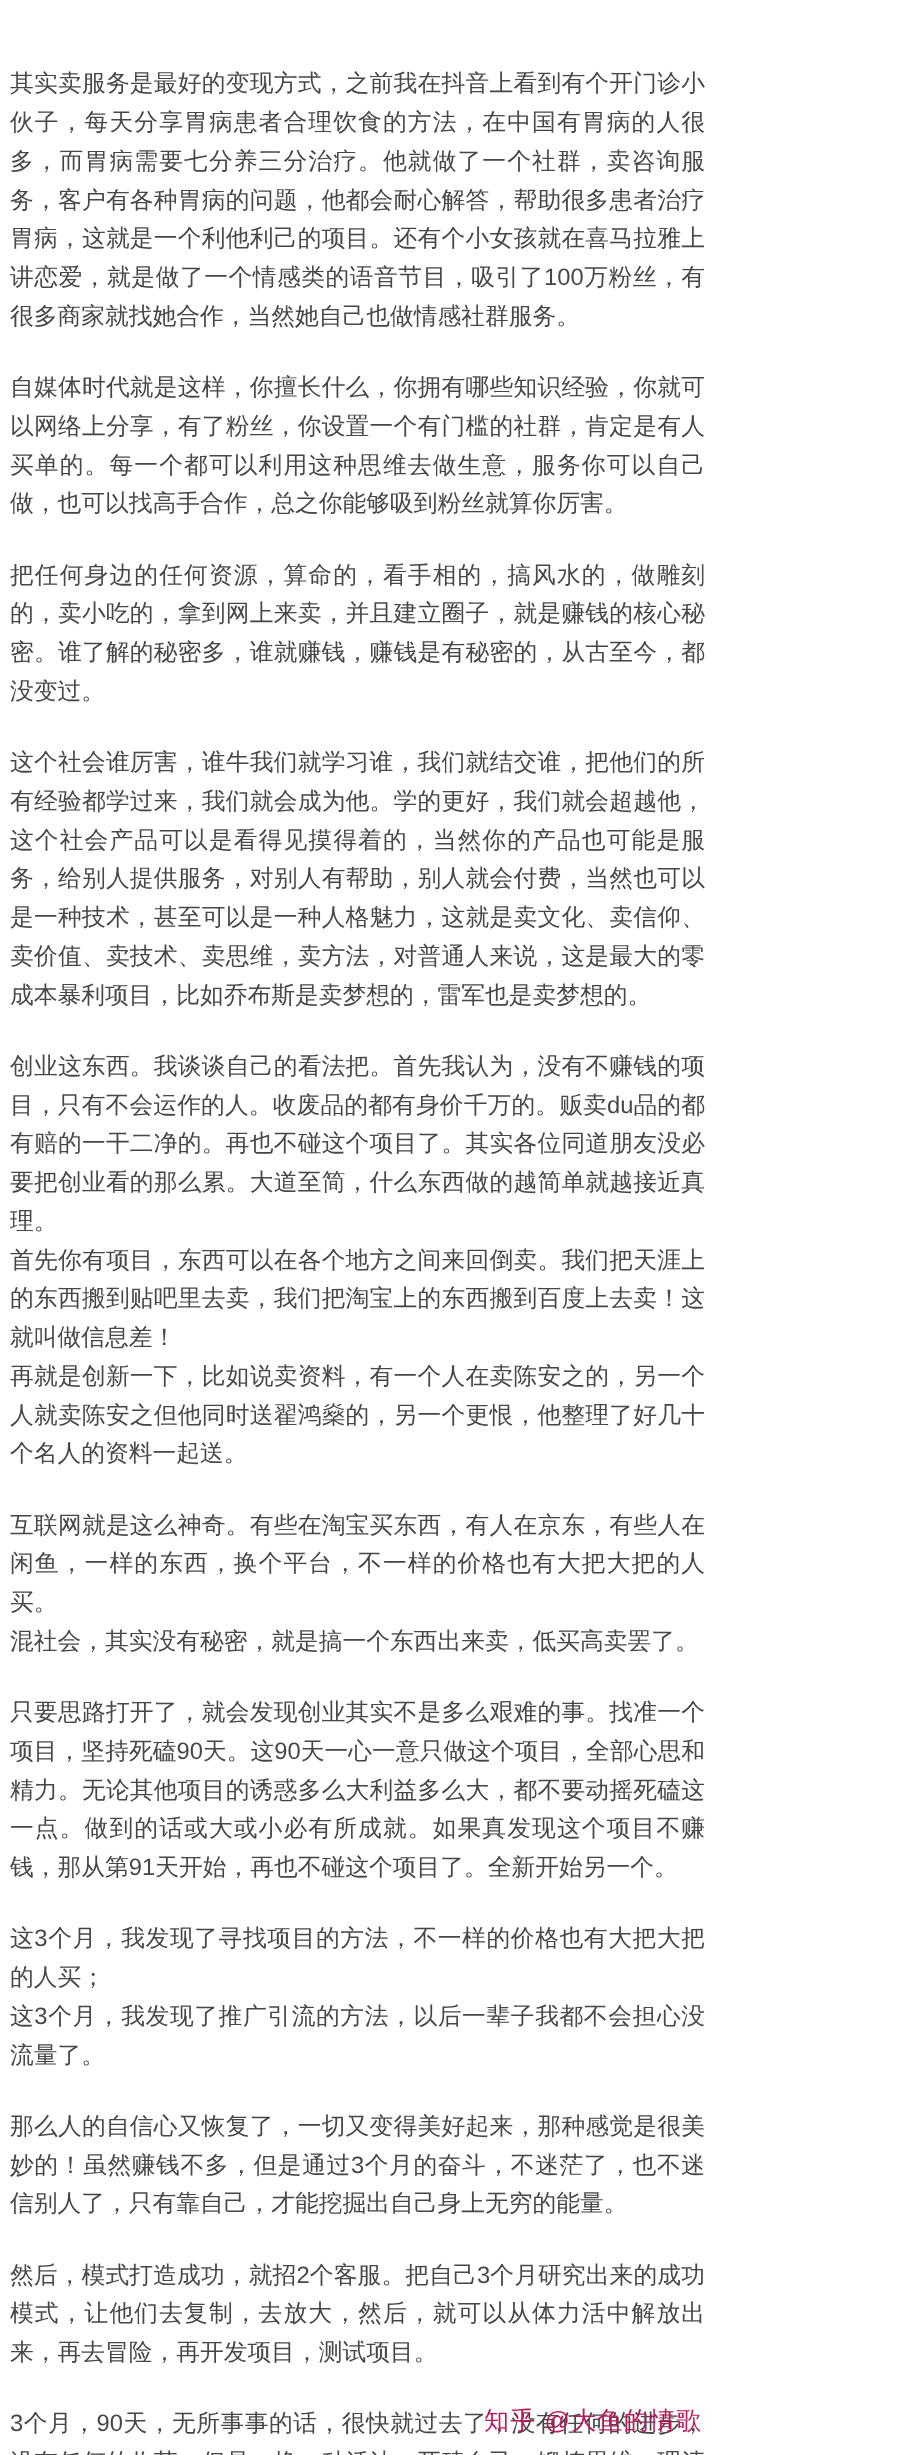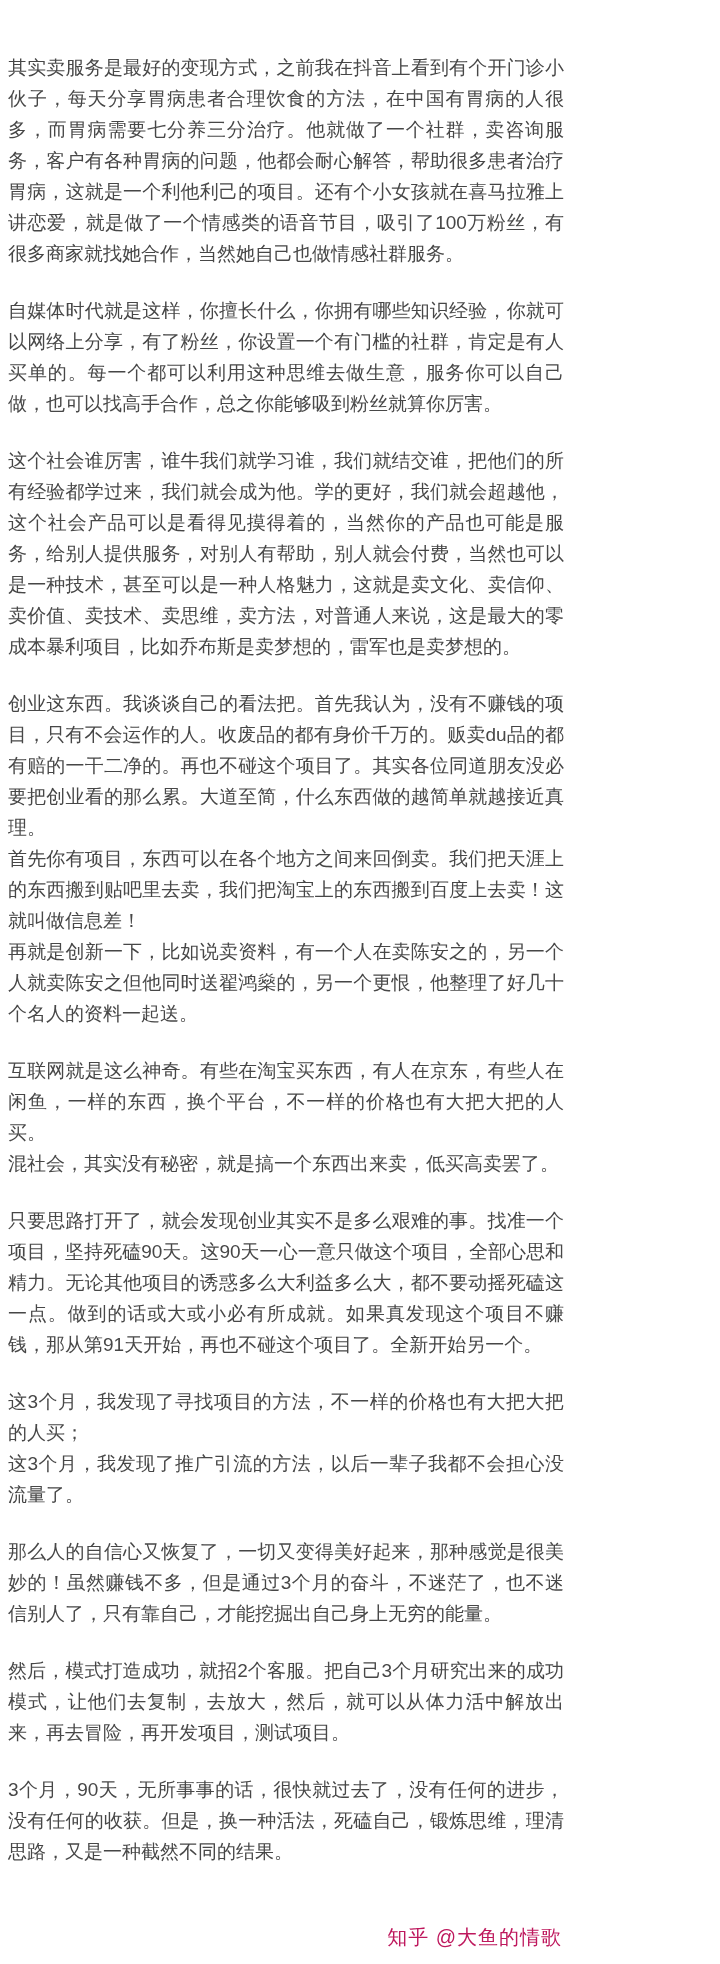--- a/index.html
+++ b/index.html
@@ -41,20 +41,21 @@
     margin-left: 38px;
   }
 </style>
 </head>
 <body>
 
 <div class="page">
   <div class="article">
     <p class="para">其实卖服务是最好的变现方式，之前我在抖音上看到有个开门诊小伙子，每天分享胃病患者合理饮食的方法，在中国有胃病的人很多，而胃病需要七分养三分治疗。他就做了一个社群，卖咨询服务，客户有各种胃病的问题，他都会耐心解答，帮助很多患者治疗胃病，这就是一个利他利己的项目。还有个小女孩就在喜马拉雅上讲恋爱，就是做了一个情感类的语音节目，吸引了100万粉丝，有很多商家就找她合作，当然她自己也做情感社群服务。</p>
     <p class="para gl">自媒体时代就是这样，你擅长什么，你拥有哪些知识经验，你就可以网络上分享，有了粉丝，你设置一个有门槛的社群，肯定是有人买单的。每一个都可以利用这种思维去做生意，服务你可以自己做，也可以找高手合作，总之你能够吸到粉丝就算你厉害。</p>
+    <p class="para gl">把任何身边的任何资源，算命的，看手相的，搞风水的，做雕刻的，卖小吃的，拿到网上来卖，并且建立圈子，就是赚钱的核心秘密。谁了解的秘密多，谁就赚钱，赚钱是有秘密的，从古至今，都没变过。</p>
     <p class="para gl">这个社会谁厉害，谁牛我们就学习谁，我们就结交谁，把他们的所有经验都学过来，我们就会成为他。学的更好，我们就会超越他，这个社会产品可以是看得见摸得着的，当然你的产品也可能是服务，给别人提供服务，对别人有帮助，别人就会付费，当然也可以是一种技术，甚至可以是一种人格魅力，这就是卖文化、卖信仰、卖价值、卖技术、卖思维，卖方法，对普通人来说，这是最大的零成本暴利项目，比如乔布斯是卖梦想的，雷军也是卖梦想的。</p>
     <p class="para gl">创业这东西。我谈谈自己的看法把。首先我认为，没有不赚钱的项目，只有不会运作的人。收废品的都有身价千万的。贩卖du品的都有赔的一干二净的。再也不碰这个项目了。其实各位同道朋友没必要把创业看的那么累。大道至简，什么东西做的越简单就越接近真理。</p>
     <p class="para">首先你有项目，东西可以在各个地方之间来回倒卖。我们把天涯上的东西搬到贴吧里去卖，我们把淘宝上的东西搬到百度上去卖！这就叫做信息差！</p>
     <p class="para">再就是创新一下，比如说卖资料，有一个人在卖陈安之的，另一个人就卖陈安之但他同时送翟鸿燊的，另一个更恨，他整理了好几十个名人的资料一起送。</p>
     <p class="para gl">互联网就是这么神奇。有些在淘宝买东西，有人在京东，有些人在闲鱼，一样的东西，换个平台，不一样的价格也有大把大把的人买。</p>
     <p class="para">混社会，其实没有秘密，就是搞一个东西出来卖，低买高卖罢了。</p>
     <p class="para gl">只要思路打开了，就会发现创业其实不是多么艰难的事。找准一个项目，坚持死磕90天。这90天一心一意只做这个项目，全部心思和精力。无论其他项目的诱惑多么大利益多么大，都不要动摇死磕这一点。做到的话或大或小必有所成就。如果真发现这个项目不赚钱，那从第91天开始，再也不碰这个项目了。全新开始另一个。</p>
     <p class="para gs">这3个月，我发现了寻找项目的方法，不一样的价格也有大把大把的人买；</p>
     <p class="para">这3个月，我发现了推广引流的方法，以后一辈子我都不会担心没流量了。</p>
     <p class="para gs">那么人的自信心又恢复了，一切又变得美好起来，那种感觉是很美妙的！虽然赚钱不多，但是通过3个月的奋斗，不迷茫了，也不迷信别人了，只有靠自己，才能挖掘出自己身上无穷的能量。</p>

